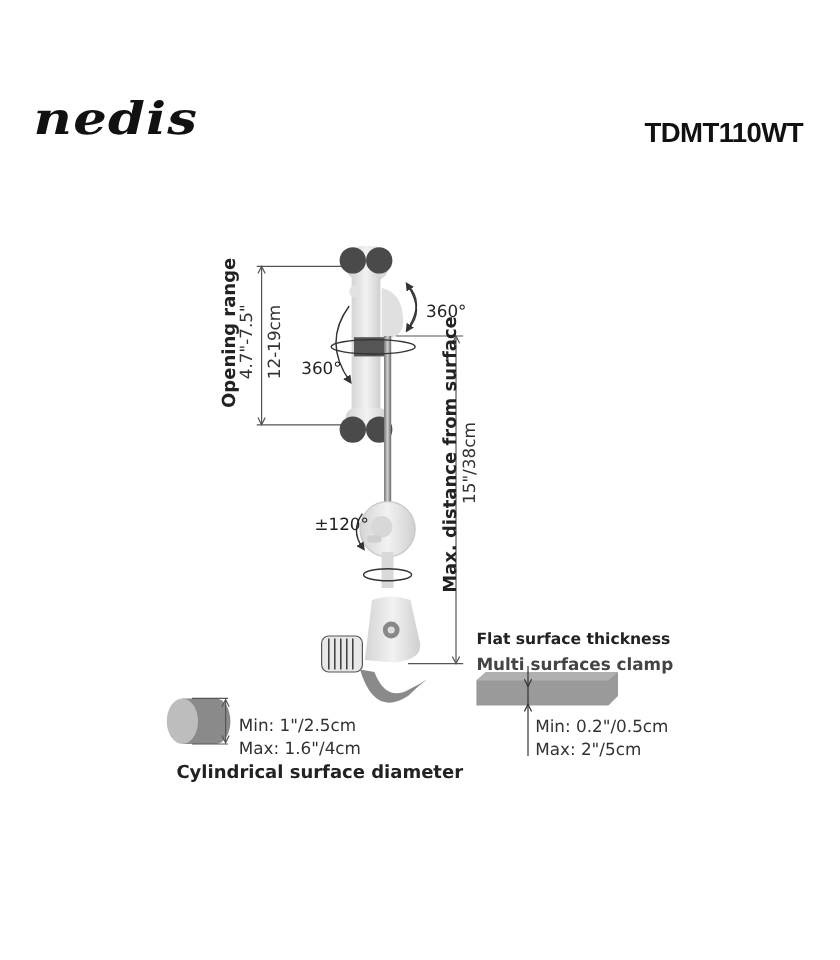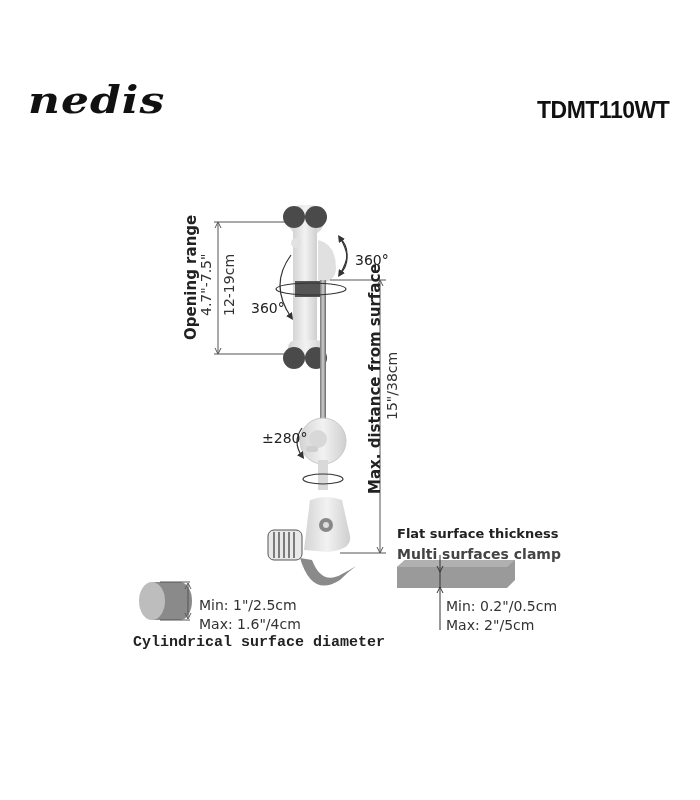--- a/index.html
+++ b/index.html
@@ -130,25 +130,25 @@
     </g>
   </g>
 </svg>
 
 <div class="abs vtext lbl-bold" style="left:182px;top:340px;font-size:15px;">Opening range</div>
 <div class="abs vtext lbl" style="left:198px;top:316px;font-size:14px;">4.7"-7.5"</div>
 <div class="abs vtext lbl" style="left:221px;top:316px;font-size:14px;">12-19cm</div>
 
 <div class="abs deg" style="left:355px;top:252px;">360°</div>
 <div class="abs deg" style="left:251px;top:300px;">360°</div>
-<div class="abs deg" style="left:262px;top:430px;">±280°</div>
+<div class="abs deg" style="left:262px;top:430px;">±120°</div>
 
 <div class="abs vtext lbl-bold" style="left:366px;top:494px;font-size:15px;">Max. distance from surface</div>
 <div class="abs vtext lbl" style="left:384px;top:420px;font-size:14px;">15"/38cm</div>
 
 <div class="abs lbl-bold" style="left:397px;top:498px;font-size:14px;color:#444;margin-top:48px;">Multi surfaces clamp</div>
 <div class="abs lbl-bold" style="left:397px;top:526px;font-size:13px;">Flat surface thickness</div>
 <div class="abs spec" style="left:446px;top:597px;">Min: 0.2"/0.5cm</div>
 <div class="abs spec" style="left:446px;top:616px;">Max: 2"/5cm</div>
 
 <div class="abs spec" style="left:199px;top:596px;">Min: 1"/2.5cm</div>
 <div class="abs spec" style="left:199px;top:615px;">Max: 1.6"/4cm</div>
-<div class="abs lbl-bold" style="left:133px;top:634px;font-size:15px;font-family:Liberation Mono, monospace;">Cylindrical surface diameter</div>
+<div class="abs lbl-bold" style="left:147px;top:634px;font-size:15px;">Cylindrical surface diameter</div>
 
 </body></html>

